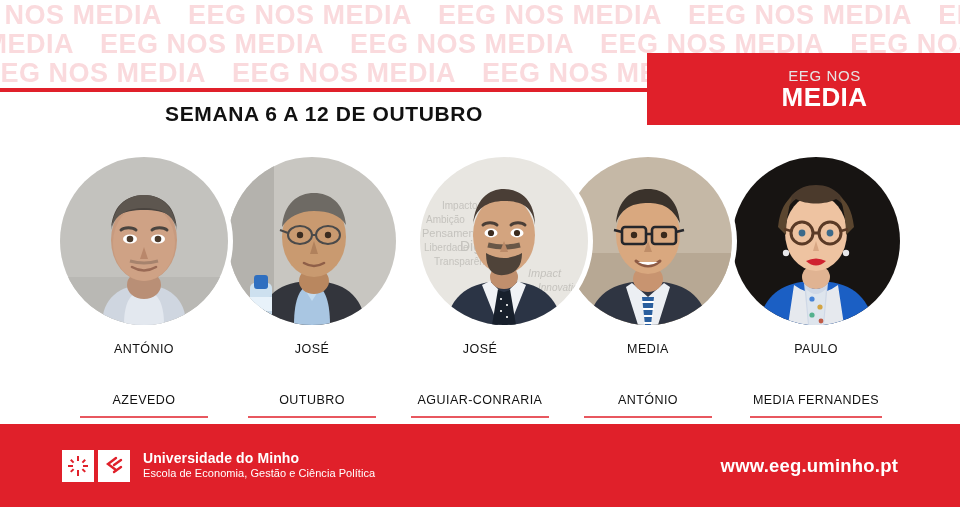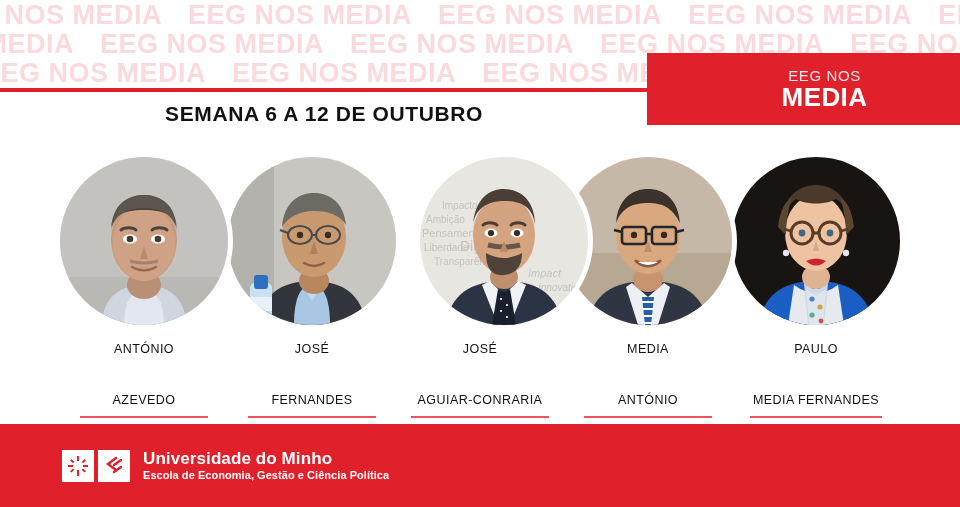--- a/index.html
+++ b/index.html
@@ -165,22 +165,22 @@
   }
   .uminho { display: flex; align-items: center; }
   .marks { display: flex; gap: 4px; margin-right: 13px; }
   .mark {
     width: 32px; height: 32px;
     background: #ffffff;
     display: flex; align-items: center; justify-content: center;
   }
   .mark svg { display: block; }
   .utext { color: #ffffff; line-height: 1.25; }
-  .utext .u1 { font-size: 17px; font-weight: 700; letter-spacing: 0.1px; }
-  .utext .u2 { font-size: 11px; font-weight: 700; letter-spacing: 0.05px; }
+  .utext .u1 { font-size: 14px; font-weight: 700; letter-spacing: 0.1px; }
+  .utext .u2 { font-size: 11px; font-weight: 400; letter-spacing: 0.05px; }
 
   .weburl {
     color: #ffffff;
     font-size: 18.5px;
     font-weight: 700;
     letter-spacing: 0.2px;
   }
 </style>
 </head>
 <body>
@@ -259,21 +259,21 @@
             <path d="M86 84l-4 13h8z" fill="#b0815c"></path>
             <path d="M76 106q10 6 20 0" stroke="#8f5f48" stroke-width="2.6" fill="none" stroke-linecap="round"></path>
             <rect x="22" y="126" width="22" height="42" rx="5" fill="#cfe3f2" opacity="0.95"></rect>
             <rect x="26" y="118" width="14" height="14" rx="3" fill="#2f6fc0"></rect>
             <rect x="22" y="140" width="22" height="14" fill="#e8f2fa"></rect>
           </svg>
         </div>
       </div>
       <div class="pname">
         <span>JOSÉ</span>
-        <span class="l2">FERNANDES</span>
+        <span class="l2">OUTUBRO</span>
       </div>
       <div class="pul w2"></div>
     </div>
 
     <div class="person">
       <div class="avatar-ring">
         <div class="avatar">
           <svg viewBox="0 0 168 168">
             <rect width="168" height="168" fill="#e8e6e1"></rect>
             <g fill="#b9b7b2" font-family="Liberation Sans, sans-serif" opacity="0.75">
@@ -421,15 +421,16 @@
               <path d="M18 12 L11 17"></path>
             </g>
           </svg>
         </div>
       </div>
       <div class="utext">
         <div class="u1">Universidade do Minho</div>
         <div class="u2">Escola de Economia, Gestão e Ciência Política</div>
       </div>
     </div>
+    <div class="weburl">www.eeg.uminho.pt</div>
   </div>
 
 </div>
 
 </body></html>

